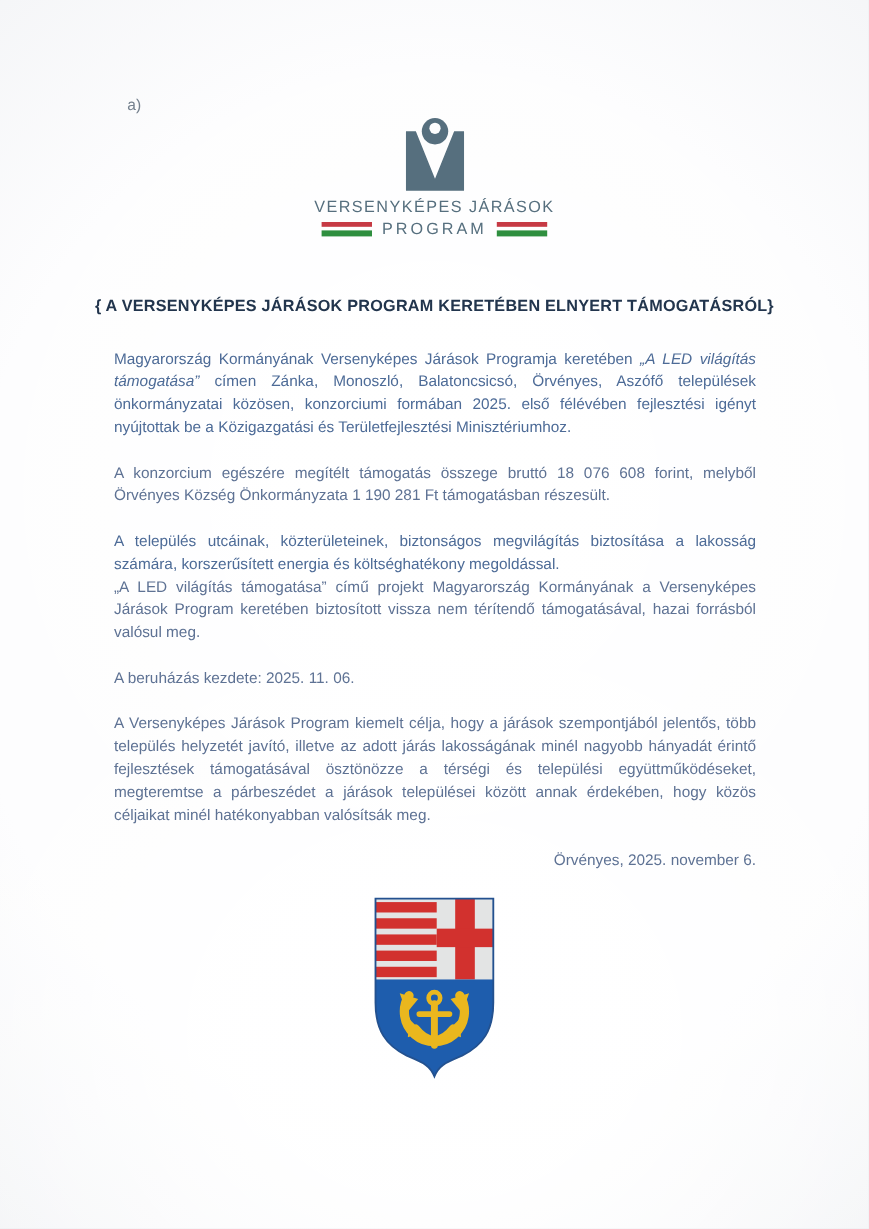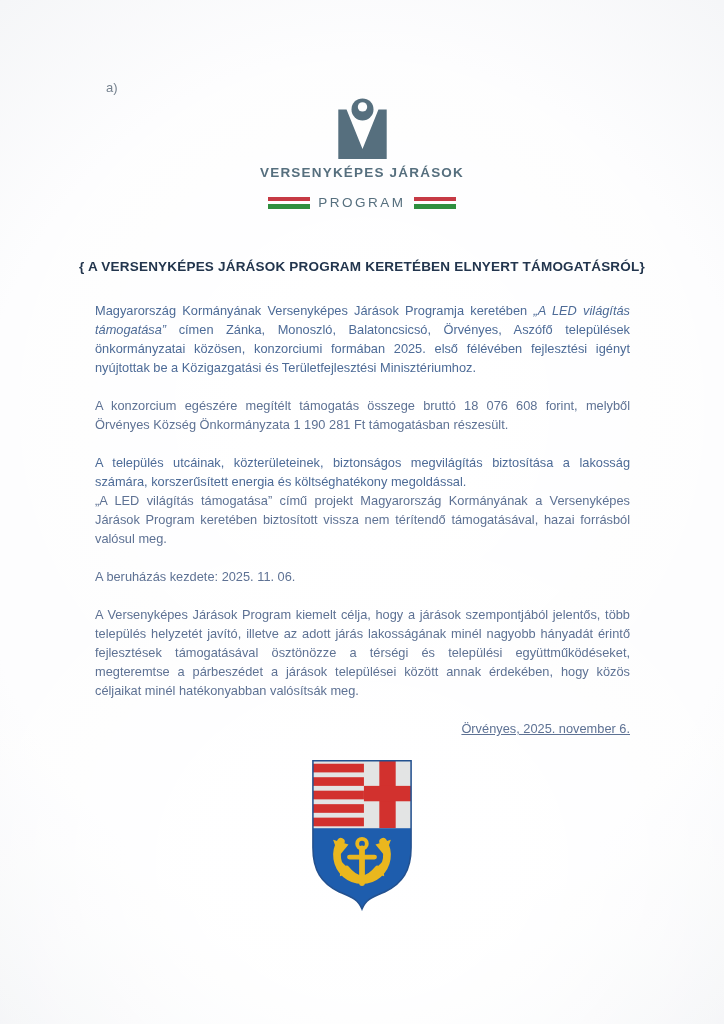--- a/index.html
+++ b/index.html
@@ -19,24 +19,24 @@
       radial-gradient(ellipse 120% 95% at 50% 48%, #fdfdfe 45%, #eceef1 88%, #e6e8eb 100%);
   }
   .marker {
     position: absolute; left: 106px; top: 80px;
     font-size: 13px; color: #76828f;
   }
   .logo-block { padding-top: 94px; text-align: center; }
   .logo-mark { display: block; margin: 0 auto; width: 55px; height: 66px; }
   .logo-line1 {
     margin-top: 5px; color: #566f7e; font-size: 13.5px;
-    letter-spacing: 1.2px; font-weight: 700;
+    letter-spacing: 1.2px; font-weight: 400;
   }
   .logo-line2-row {
-    margin-top: 15px; display: flex; align-items: center;
+    margin-top: 3px; display: flex; align-items: center;
     justify-content: center; gap: 8px;
   }
   .logo-line2 { color: #566f7e; font-size: 13.5px; letter-spacing: 2.5px; }
   .flag-bar { display: inline-flex; flex-direction: column; gap: 3px; width: 42px; }
   .flag-bar i { display: block; height: 4.5px; }
   .flag-bar .red { background: #c63a44; }
   .flag-bar .green { background: #2f8f3f; }
   .title {
     margin-top: 36px; text-align: center;
     font-family: "Liberation Serif", serif;
@@ -51,21 +51,21 @@
   }
   .content {
     margin-top: 27px; padding: 0 94px 0 95px;
     font-size: 12.8px; line-height: 19px; color: #5e7294;
   }
   .content p { margin-bottom: 19px; }
   .justify { text-align: justify; }
   .bold { font-weight: 400; color: #4d6b97; }
   .italic { font-style: italic; }
   .block { display: block; }
-  .signature { text-align: right; margin-top: 3px; text-decoration: underline; }
+  .signature { text-align: right; margin-top: 3px; }
   .arms-wrap { text-align: center; margin-top: 14px; }
   .arms { width: 106px; height: 154px; }
 </style>
 </head>
 <body>
 
 <div class="page">
 
   <div class="marker">a)</div>
 

